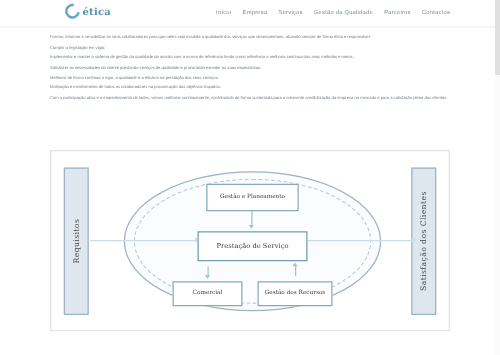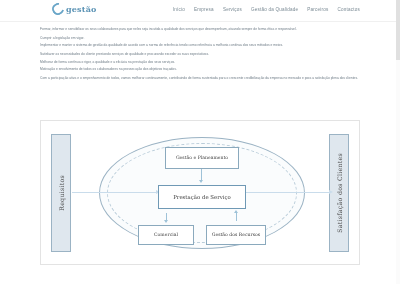--- a/index.html
+++ b/index.html
@@ -97,21 +97,21 @@
   .scroll-thumb { position:absolute; right:0; top:0; width:4px; height:60px; background:#e0e0e0; }
 </style>
 </head>
 <body>
 
 <div class="page">
 
   <div class="header">
     <div class="logo">
       <div class="logo-mark"></div>
-      <div class="logo-text">gestão</div>
+      <div class="logo-text">ética</div>
     </div>
     <div class="nav">
       <span>Início</span>
       <span>Empresa</span>
       <span>Serviços</span>
       <span>Gestão da Qualidade</span>
       <span>Parceiros</span>
       <span>Contactos</span>
     </div>
   </div>

